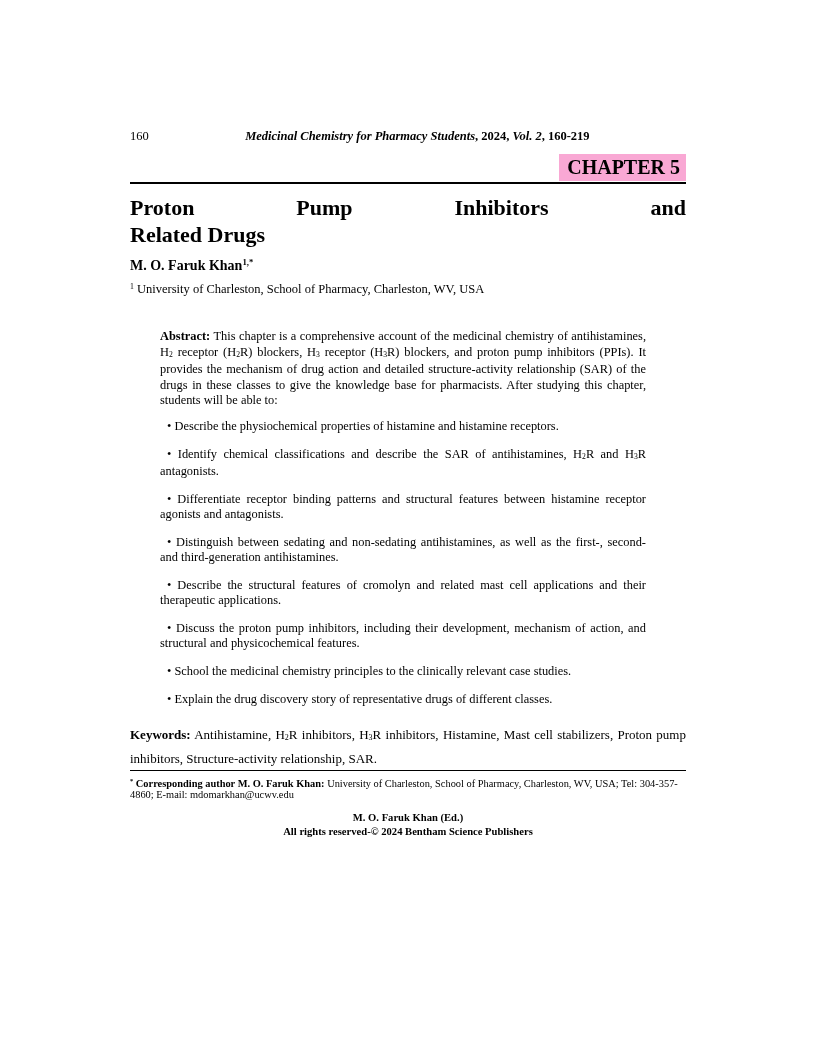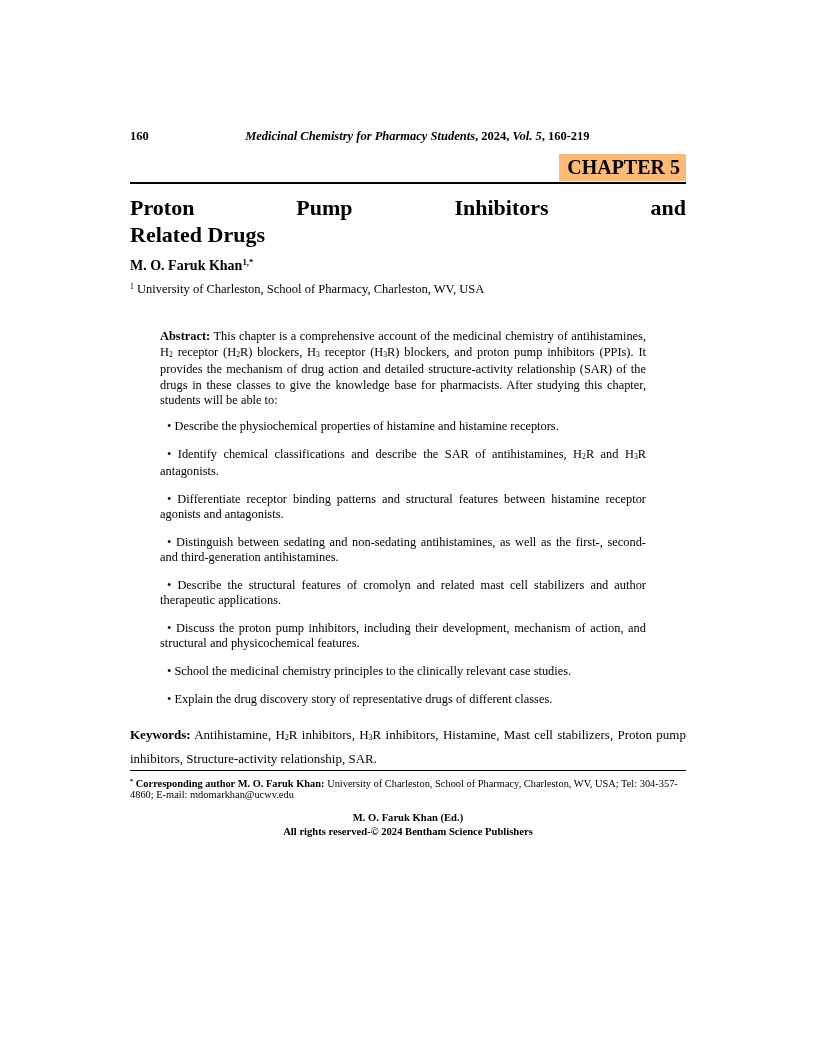--- a/index.html
+++ b/index.html
@@ -5,21 +5,21 @@
   html,body{margin:0;padding:0;background:#888;}
   .page{position:relative;width:816px;height:1056px;background:#ffffff;
         font-family:"Liberation Serif",serif;color:#000;overflow:hidden;}
   .column{position:absolute;left:130px;top:0;width:556px;}
   .b{font-weight:bold;}
   .i{font-style:italic;}
   .sb{font-size:0.62em;vertical-align:-0.18em;}
   .sp{font-size:0.62em;vertical-align:0.55em;}
   .running-row{position:absolute;top:129px;left:0;width:556px;display:flex;
                font-size:12.5px;line-height:14px;}
-  .pageno{font-weight:bold;}
+  .pageno{font-weight:normal;}
   .running-head{flex:1;text-align:center;}
   .chapter-row{position:absolute;top:154px;left:0;width:556px;text-align:right;}
   .chapter-badge{display:inline-block;background:#d9d9d9;font-weight:bold;
                  font-size:20px;line-height:24px;padding:1px 6px 2px 8px;}
   .rule1{position:absolute;top:182px;left:0;width:556px;height:2px;background:#000;}
   .title-block{position:absolute;top:194px;left:0;width:556px;font-weight:bold;
                font-size:22px;line-height:27px;}
   .title-line1{display:flex;justify-content:space-between;}
   .author-line{position:absolute;top:257px;left:0;width:556px;font-size:14px;}
   .affiliation{position:absolute;top:282px;left:0;width:556px;font-size:12.5px;
@@ -38,25 +38,25 @@
            font-weight:bold;font-size:10.6px;line-height:13.5px;}
 </style>
 </head>
 <body>
 
 <div class="page">
   <div class="column">
 
     <div class="running-row">
       <span class="pageno">160</span>
-      <span class="running-head"><span class="b i">Medicinal Chemistry for Pharmacy Students</span><span class="b">, 2024, </span><span class="b i">Vol. 5</span><span class="b">, 160-219</span></span>
+      <span class="running-head"><span class="b i">Medicinal Chemistry for Pharmacy Students</span><span class="b">, 2024, </span><span class="b i">Vol. 2</span><span class="b">, 160-219</span></span>
     </div>
 
     <div class="chapter-row">
-      <span class="chapter-badge" style="background: #fdba74;">CHAPTER 5</span>
+      <span class="chapter-badge" style="background: #f9a8d4;">CHAPTER 5</span>
     </div>
 
     <div class="rule1"></div>
 
     <div class="title-block">
       <div class="title-line1">
           <span>Proton</span>
           <span>Pump</span>
           <span>Inhibitors</span>
           <span>and</span>
@@ -68,21 +68,21 @@
 
     <div class="affiliation"><span class="sp">1</span><span class=""> University of Charleston, School of Pharmacy, Charleston, WV, USA</span></div>
 
     <div class="abstract-area">
       <p class="abstract"><span class="b">Abstract:</span><span class=""> This chapter is a comprehensive account of the medicinal chemistry of antihistamines, H</span><span class="sb">2</span><span class=""> receptor (H</span><span class="sb">2</span><span class="">R) blockers, H</span><span class="sb">3</span><span class=""> receptor (H</span><span class="sb">3</span><span class="">R) blockers, and proton pump inhibitors (PPIs). It provides the mechanism of drug action and detailed structure-activity relationship (SAR) of the drugs in these classes to give the knowledge base for pharmacists. After studying this chapter, students will be able to:</span></p>
       <div>
           <p class="bullet"><span class="">• Describe the physiochemical properties of histamine and histamine receptors.</span></p>
           <p class="bullet"><span class="">• Identify chemical classifications and describe the SAR of antihistamines, H</span><span class="sb">2</span><span class="">R and H</span><span class="sb">3</span><span class="">R antagonists.</span></p>
           <p class="bullet"><span class="">• Differentiate receptor binding patterns and structural features between histamine receptor agonists and antagonists.</span></p>
           <p class="bullet"><span class="">• Distinguish between sedating and non-sedating antihistamines, as well as the first-, second- and third-generation antihistamines.</span></p>
-          <p class="bullet"><span class="">• Describe the structural features of cromolyn and related mast cell stabilizers and author therapeutic applications.</span></p>
+          <p class="bullet"><span class="">• Describe the structural features of cromolyn and related mast cell applications and their therapeutic applications.</span></p>
           <p class="bullet"><span class="">• Discuss the proton pump inhibitors, including their development, mechanism of action, and structural and physicochemical features.</span></p>
           <p class="bullet"><span class="">• School the medicinal chemistry principles to the clinically relevant case studies.</span></p>
           <p class="bullet"><span class="">• Explain the drug discovery story of representative drugs of different classes.</span></p>
         </div>
     </div>
 
     <div class="keywords"><span class="b">Keywords:</span><span class=""> Antihistamine, H</span><span class="sb">2</span><span class="">R inhibitors, H</span><span class="sb">3</span><span class="">R inhibitors, Histamine, Mast cell stabilizers, Proton pump inhibitors, Structure-activity relationship, SAR.</span></div>
 
     <div class="rule2"></div>
 

